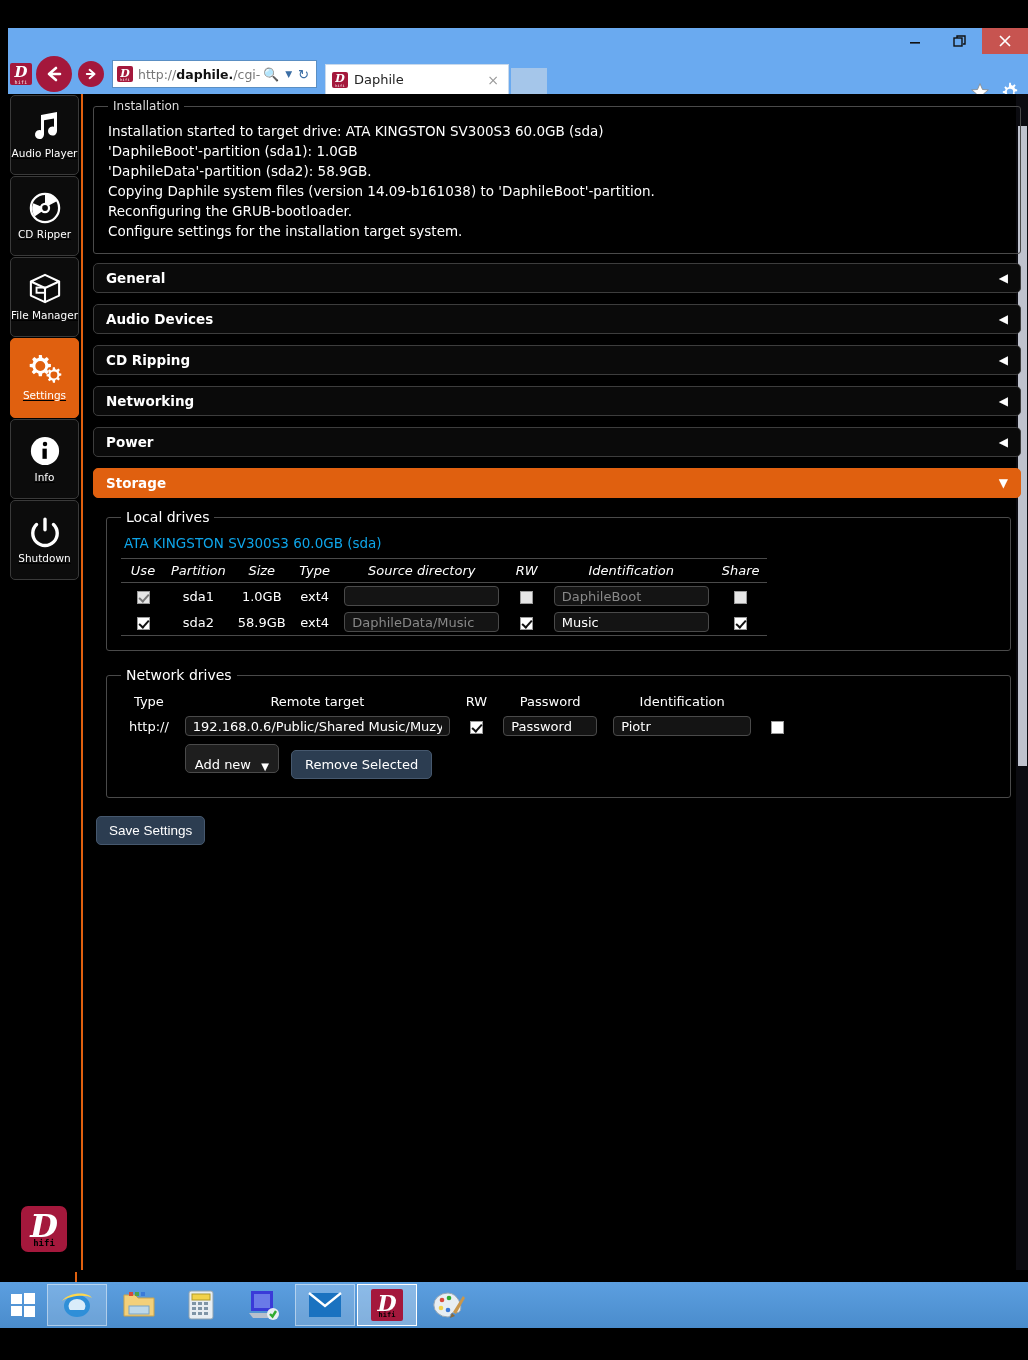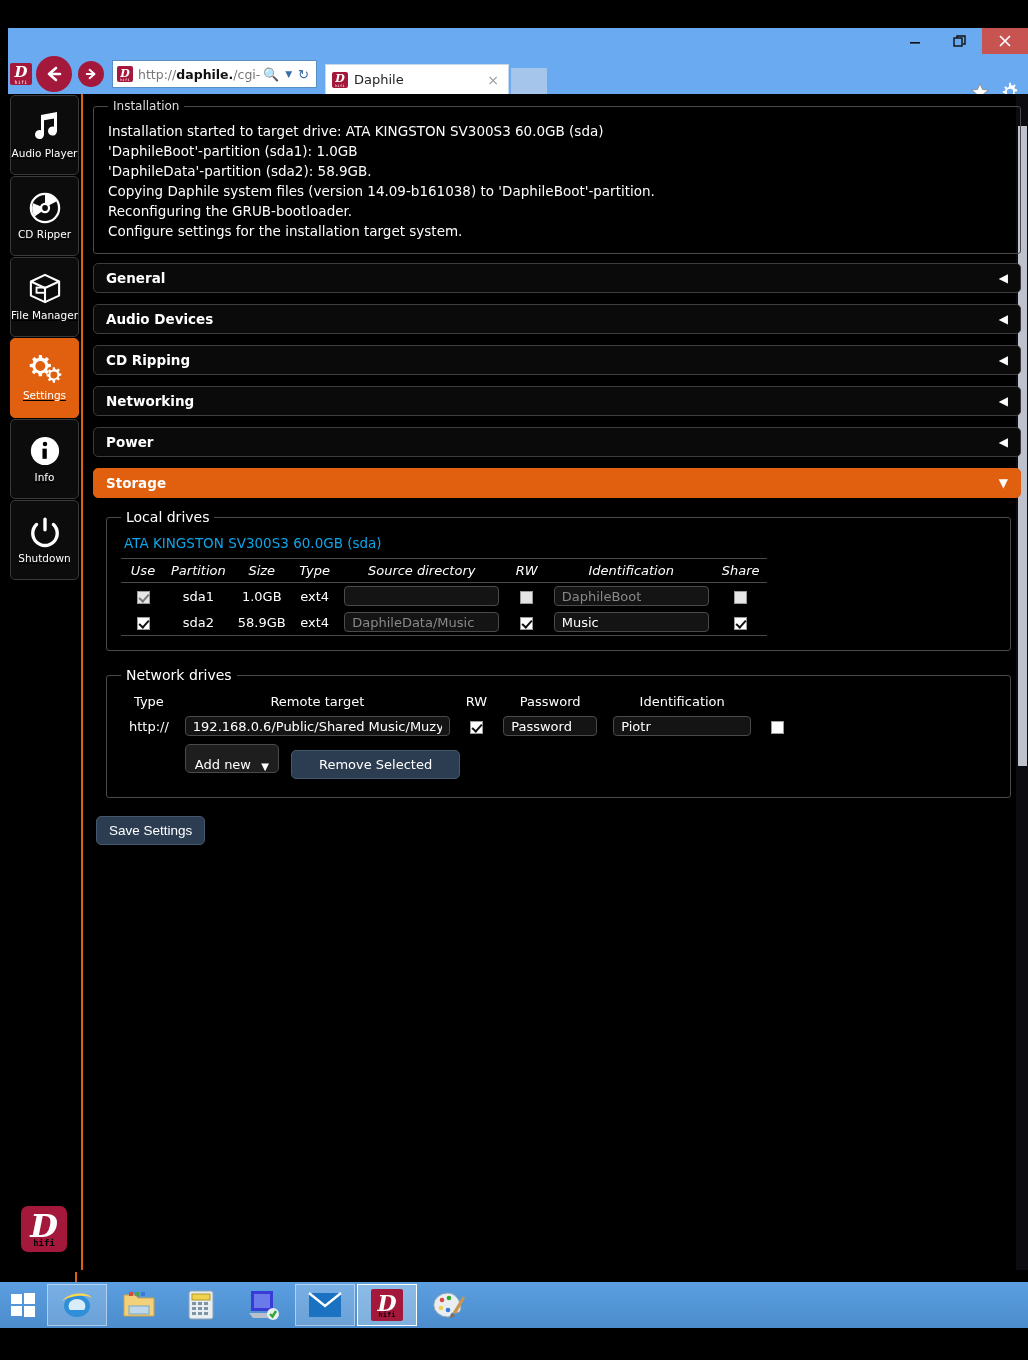--- a/index.html
+++ b/index.html
@@ -209,21 +209,21 @@
 
   table.net { border-collapse: collapse; margin-top: 2px; }
   table.net th {
     color: #fff; font-size: 13px; font-weight: normal; padding: 3px 8px;
   }
   table.net td { padding: 4px 8px; color: #fff; font-size: 13px; }
 
   .btn {
     background: #2c3d51; border: 1px solid #46586e; border-radius: 5px;
     color: #fff; font-size: 13px; font-family: "DejaVu Sans", sans-serif;
-    height: 29px; padding: 0 27px; cursor: pointer;
+    height: 29px; padding: 0 13px; cursor: pointer;
   }
   .select {
     background: #1e1e1e; border: 1px solid #4a4a4a; border-radius: 5px;
     color: #fff; font-size: 13px; height: 29px; width: 94px;
     display: inline-flex; align-items: flex-end; justify-content: space-between;
     padding: 0 9px;
   }
   .btn-save {
     background: #2c3d51; border: 1px solid #46586e; border-radius: 5px;
     color: #fff; font-size: 13.5px; height: 29px; padding: 0 12px;

